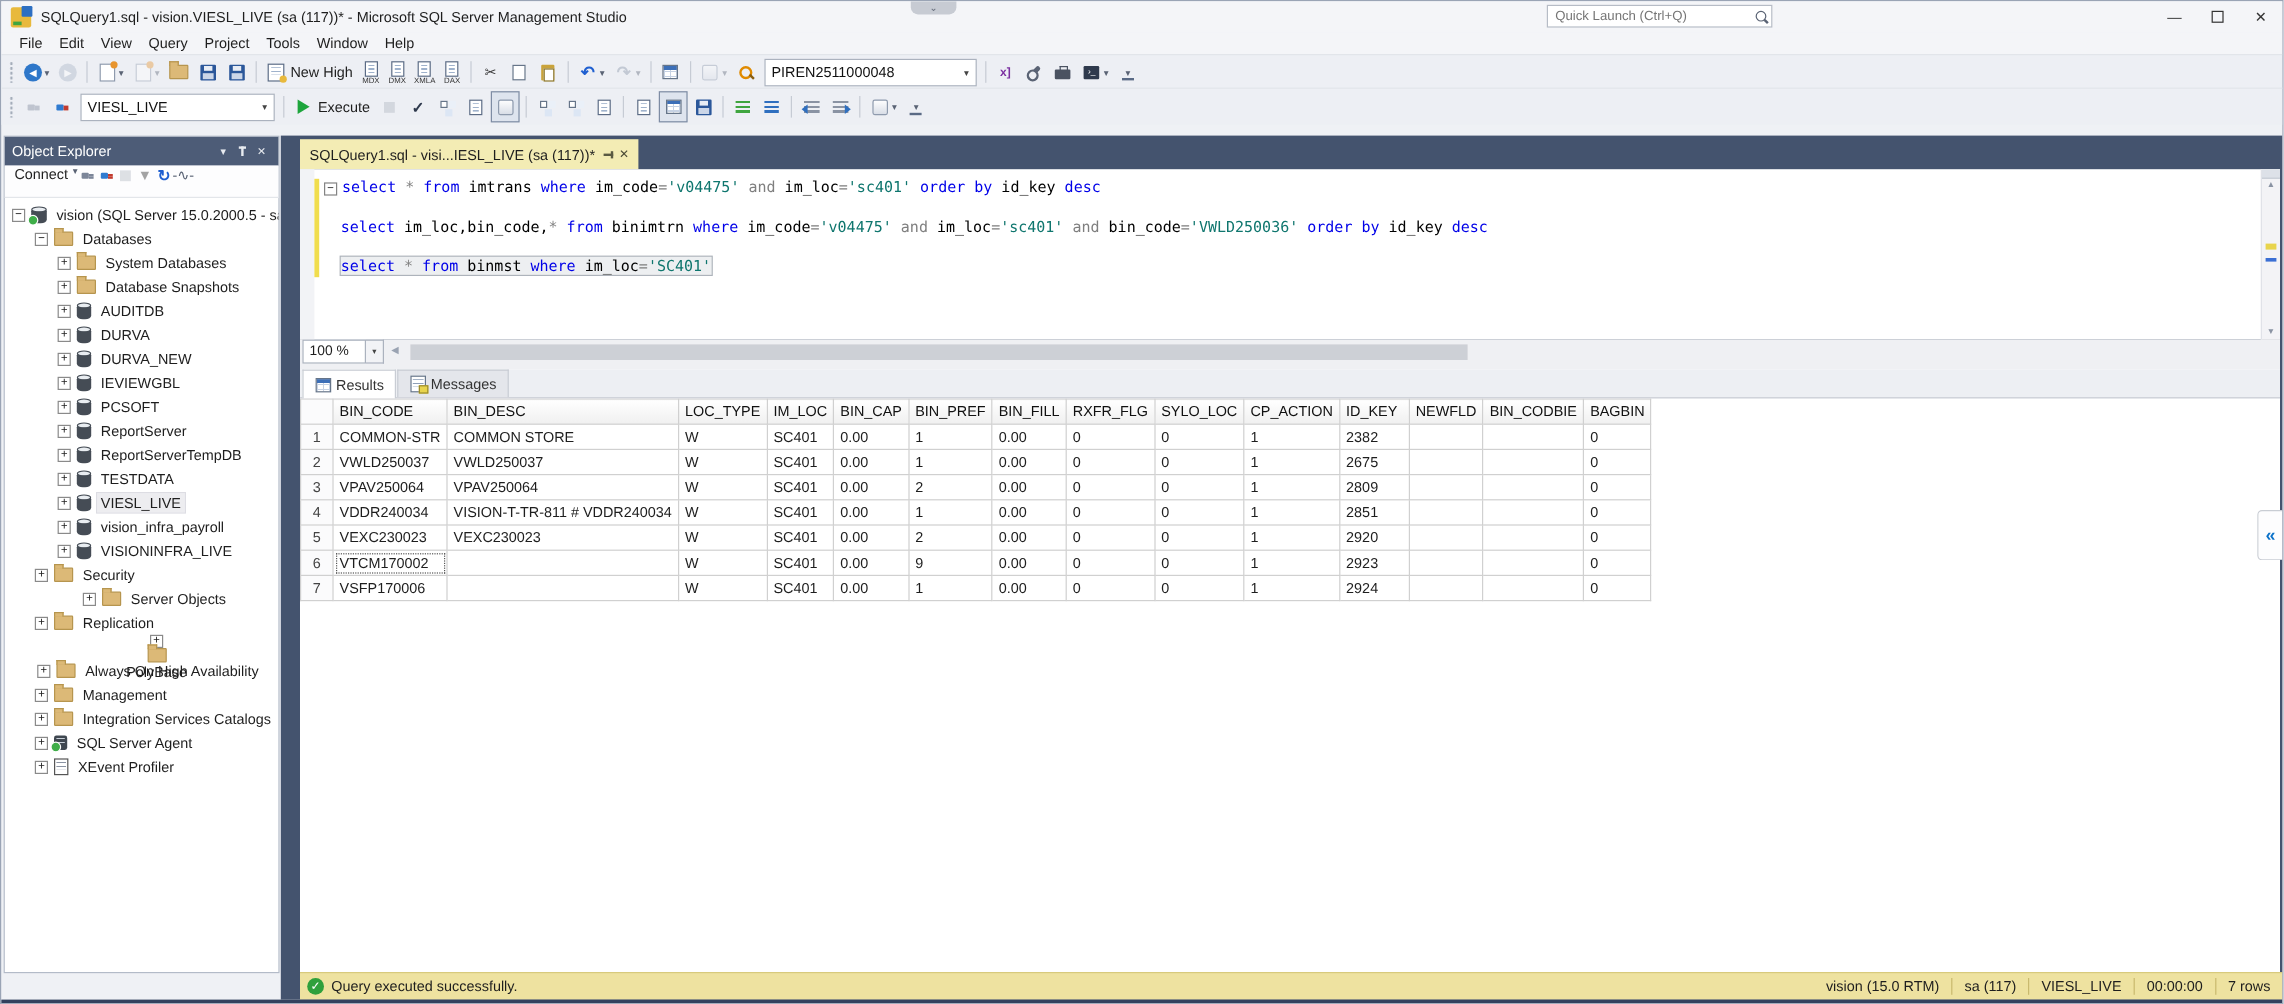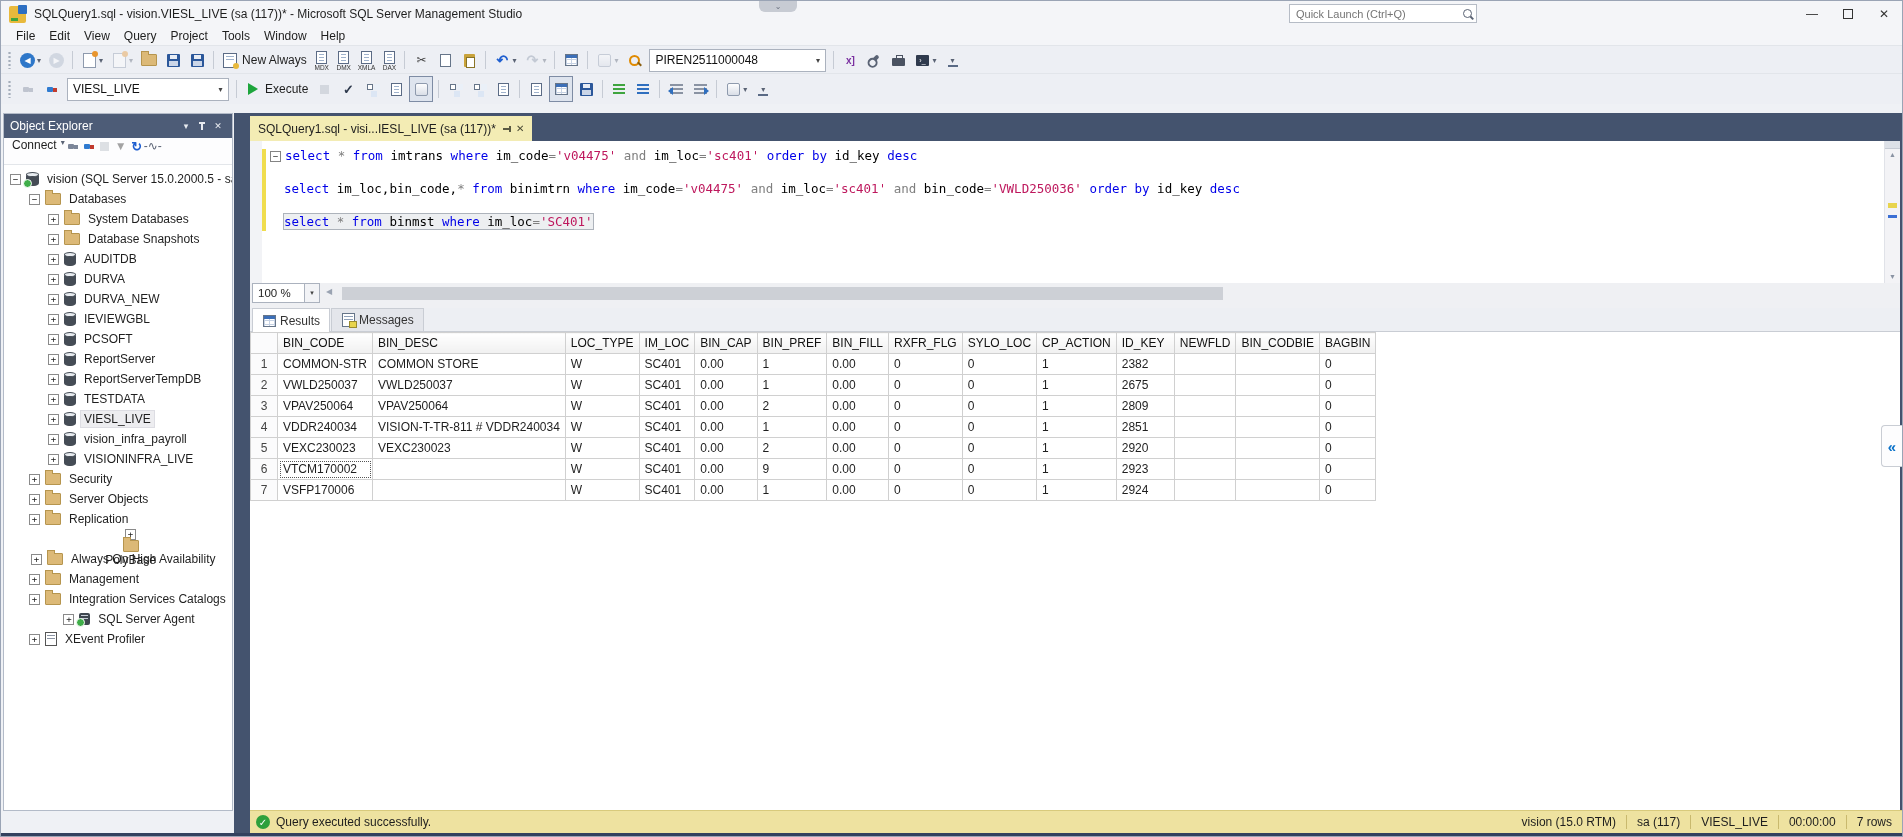--- a/index.html
+++ b/index.html
@@ -138,21 +138,21 @@
   #editor{position:absolute;left:16px;top:28px;right:2px;height:142px;background:#fff;}
   #glyph-margin{position:absolute;left:0;top:0;bottom:0;width:12px;background:#F2F3F6;}
   #change-bar{position:absolute;left:12px;top:8px;width:4px;height:82px;background:#F0DD4E;}
   #code{position:absolute;left:20px;top:7px;right:20px;font-family:"DejaVu Sans Mono",monospace;font-size:12.5px;line-height:16.5px;white-space:pre;}
   .code-line{height:16.5px;}
   .code-line.indented{padding-left:14px;}
   .collapse-box{display:inline-flex;width:9px;height:9px;border:1px solid #848484;background:#fff;align-items:center;justify-content:center;font-size:9px;line-height:7px;color:#333;margin-right:4px;vertical-align:1px;font-family:"DejaVu Sans Mono",monospace;}
   .collapse-box::before{content:"−";}
   .tok-kw{color:#0000E8;}
   .tok-id{color:#000;}
-  .tok-str{color:#be185d;}
+  .tok-str{color:#0f766e;}
   .tok-op{color:#7F7F7F;}
   .sel{background:#EDEFF1;outline:1px solid #ADB3BB;}
   #ed-vscroll{position:absolute;right:0;top:0;bottom:0;width:15px;background:#F3F3F6;border-left:1px solid #E0E2E8;}
   #ed-vscroll .split{height:7px;background:#DDE1E8;border-bottom:1px solid #C6CBD4;}
   #ed-vscroll .arr{display:block;text-align:center;font-size:7px;color:#8A93A3;line-height:12px;}
   #ed-vscroll .arr.down{position:absolute;bottom:0;width:100%;}
   .mark-y{position:absolute;left:3px;top:44%;width:9px;height:5px;background:#E8D44D;}
   .mark-b{position:absolute;left:3px;top:52%;width:9px;height:3px;background:#3B6FD4;}
   
   #zoombar{position:absolute;left:16px;top:170px;right:2px;height:38px;background:#EFF0F3;display:flex;align-items:flex-start;}
@@ -256,21 +256,21 @@
       <span class="tb-btn" data-name="save-all-button">
         <span class="icon" data-name="save-all-icon">
           <span class="i-save"></span>
         </span>
       </span>
       <span class="tb-sep" data-name="toolbar-separator"></span>
       <span class="tb-btn" data-name="new-query-button">
         <span class="icon" data-name="new-query-icon">
           <span class="i-newq"></span>
         </span>
-        <span class="tb-label" data-name="new-query-label">New Always</span>
+        <span class="tb-label" data-name="new-query-label">New High</span>
       </span>
       <span class="tb-btn stacked" data-name="new-mdx-query-button">
         <span class="icon" data-name="new-mdx-query-icon">
           <span class="i-doc"></span>
         </span>
         <span class="icon-sub" data-name="new-mdx-query-label">MDX</span>
       </span>
       <span class="tb-btn stacked" data-name="new-dmx-query-button">
         <span class="icon" data-name="new-dmx-query-icon">
           <span class="i-doc"></span>
@@ -573,21 +573,21 @@
         <div class="tree-row" data-name="tree-item-visioninfra-live" style="padding-left: 44px;">
           <span class="exp plus" data-name="expand-icon"></span>
           <span class="t-ic t-db" data-name="db-icon"></span>
           <span class="tree-label" data-name="tree-item-label">VISIONINFRA_LIVE</span>
         </div>
         <div class="tree-row" data-name="tree-item-security" style="padding-left: 25px;">
           <span class="exp plus" data-name="expand-icon"></span>
           <span class="t-ic t-folder" data-name="folder-icon"></span>
           <span class="tree-label" data-name="tree-item-label">Security</span>
         </div>
-        <div class="tree-row" data-name="tree-item-server-objects" style="padding-left: 25px;">
+        <div class="tree-row" data-name="tree-item-server-objects" style="padding-left: 25px; margin-left: 40px;">
           <span class="exp plus" data-name="expand-icon"></span>
           <span class="t-ic t-folder" data-name="folder-icon"></span>
           <span class="tree-label" data-name="tree-item-label">Server Objects</span>
         </div>
         <div class="tree-row" data-name="tree-item-replication" style="padding-left: 25px;">
           <span class="exp plus" data-name="expand-icon"></span>
           <span class="t-ic t-folder" data-name="folder-icon"></span>
           <span class="tree-label" data-name="tree-item-label">Replication</span>
         </div>
         <div class="tree-row" data-name="tree-item-polybase" style="padding-left: 25px; flex-direction: column;">
@@ -603,21 +603,21 @@
         <div class="tree-row" data-name="tree-item-management" style="padding-left: 25px;">
           <span class="exp plus" data-name="expand-icon"></span>
           <span class="t-ic t-folder" data-name="folder-icon"></span>
           <span class="tree-label" data-name="tree-item-label">Management</span>
         </div>
         <div class="tree-row" data-name="tree-item-integration-services-catalogs" style="padding-left: 25px;">
           <span class="exp plus" data-name="expand-icon"></span>
           <span class="t-ic t-folder" data-name="folder-icon"></span>
           <span class="tree-label" data-name="tree-item-label">Integration Services Catalogs</span>
         </div>
-        <div class="tree-row" data-name="tree-item-sql-server-agent" style="padding-left: 25px; justify-content: center;">
+        <div class="tree-row" data-name="tree-item-sql-server-agent" style="padding-left: 25px;">
           <span class="exp plus" data-name="expand-icon"></span>
           <span class="t-ic t-agent" data-name="agent-icon"></span>
           <span class="tree-label" data-name="tree-item-label">SQL Server Agent</span>
         </div>
         <div class="tree-row" data-name="tree-item-xevent-profiler" style="padding-left: 25px;">
           <span class="exp plus" data-name="expand-icon"></span>
           <span class="t-ic t-xevent" data-name="xevent-icon"></span>
           <span class="tree-label" data-name="tree-item-label">XEvent Profiler</span>
         </div>
       </div>

